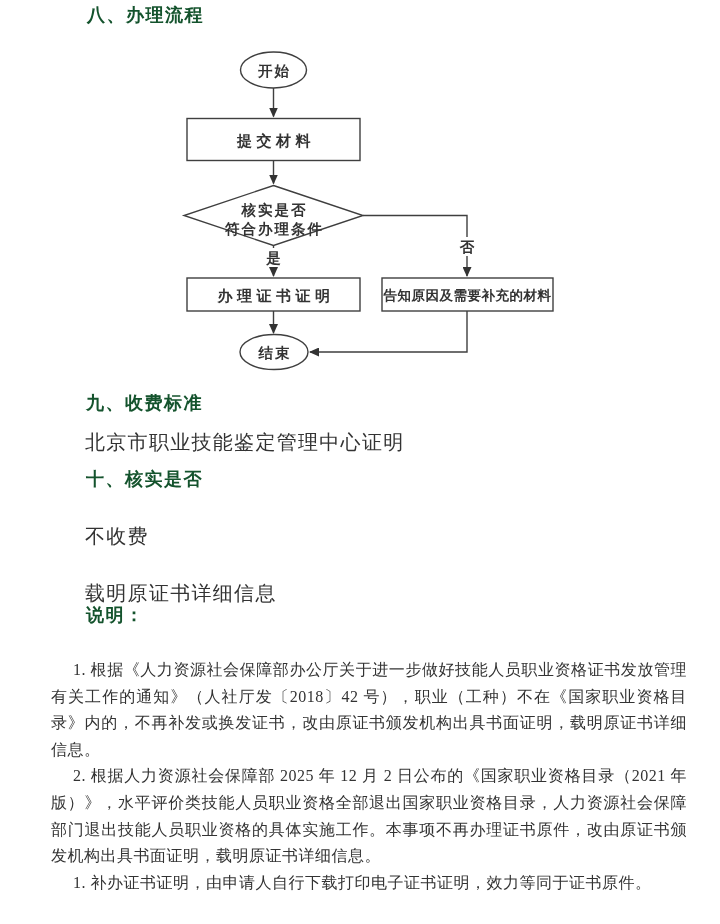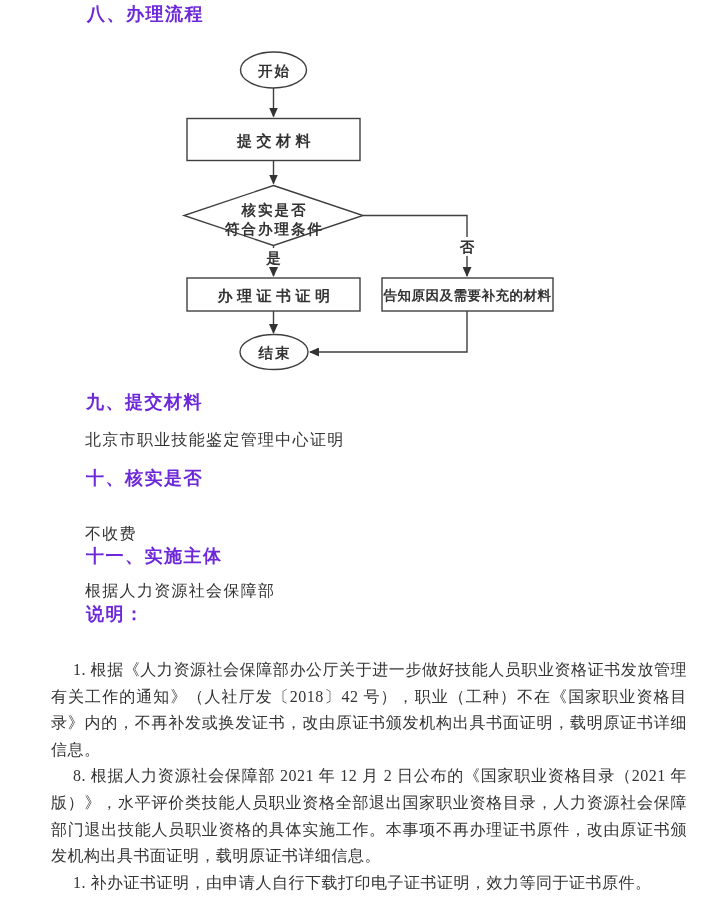--- a/index.html
+++ b/index.html
@@ -8,33 +8,33 @@
     position: relative;
     width: 720px;
     height: 924px;
     background: #ffffff;
     overflow: hidden;
     font-family: "Liberation Serif", serif;
   }
   .heading {
     position: absolute;
     margin: 0;
-    font-family: Liberation Mono, monospace;
+    font-family: Liberation Sans, sans-serif;
     font-weight: bold;
     font-size: 18px;
     line-height: 1.1;
     letter-spacing: 1.5px;
-    color: #6d28d9;
+    color: #14532d;
     white-space: nowrap;
   }
   .body-line {
     position: absolute;
     margin: 0;
     font-family: "Liberation Serif", serif;
-    font-size: 16px;
+    font-size: 20px;
     line-height: 1.2;
     letter-spacing: 1.3px;
     color: #333333;
     white-space: nowrap;
   }
   .flowchart-svg {
     position: absolute;
     left: 0;
     top: 0;
     width: 720px;
@@ -119,30 +119,29 @@
     <rect class="shape" x="187" y="278" width="173" height="33"></rect>
     <text class="fc-box" x="276" y="295.5">办理证书证明</text>
 
     <rect class="shape" x="382" y="278" width="171" height="33"></rect>
     <text class="fc-box-long" x="467.5" y="295.5">告知原因及需要补充的材料</text>
 
     <ellipse class="shape" cx="274" cy="352" rx="34" ry="17.5"></ellipse>
     <text class="fc-node" x="275" y="353">结束</text>
   </svg>
 
-  <h2 class="heading" style="left:86px; top:394px;">九、提交材料</h2>
+  <h2 class="heading" style="left:86px; top:394px;">九、收费标准</h2>
   <p class="body-line" style="left:85px; top:430px;">北京市职业技能鉴定管理中心证明</p>
 
   <h2 class="heading" style="left:86px; top:470px;">十、核实是否</h2>
   <p class="body-line" style="left:85px; top:524px;">不收费</p>
 
-  <h2 class="heading" style="left:86px; top:548px;">十一、实施主体</h2>
-  <p class="body-line" style="left:85px; top:581px;">根据人力资源社会保障部</p>
+  <p class="body-line" style="left:85px; top:581px;">载明原证书详细信息</p>
 
   <h2 class="heading" style="left:86px; top:606px;">说明：</h2>
 
   <div class="notes-block">
     <p>1. 根据《人力资源社会保障部办公厅关于进一步做好技能人员职业资格证书发放管理有关工作的通知》（人社厅发〔2018〕42 号），职业（工种）不在《国家职业资格目录》内的，不再补发或换发证书，改由原证书颁发机构出具书面证明，载明原证书详细信息。</p>
-    <p>8. 根据人力资源社会保障部 2021 年 12 月 2 日公布的《国家职业资格目录（2021 年版）》，水平评价类技能人员职业资格全部退出国家职业资格目录，人力资源社会保障部门退出技能人员职业资格的具体实施工作。本事项不再办理证书原件，改由原证书颁发机构出具书面证明，载明原证书详细信息。</p>
+    <p>2. 根据人力资源社会保障部 2025 年 12 月 2 日公布的《国家职业资格目录（2021 年版）》，水平评价类技能人员职业资格全部退出国家职业资格目录，人力资源社会保障部门退出技能人员职业资格的具体实施工作。本事项不再办理证书原件，改由原证书颁发机构出具书面证明，载明原证书详细信息。</p>
     <p>1. 补办证书证明，由申请人自行下载打印电子证书证明，效力等同于证书原件。</p>
   </div>
 
 </div>
 
 </body></html>

